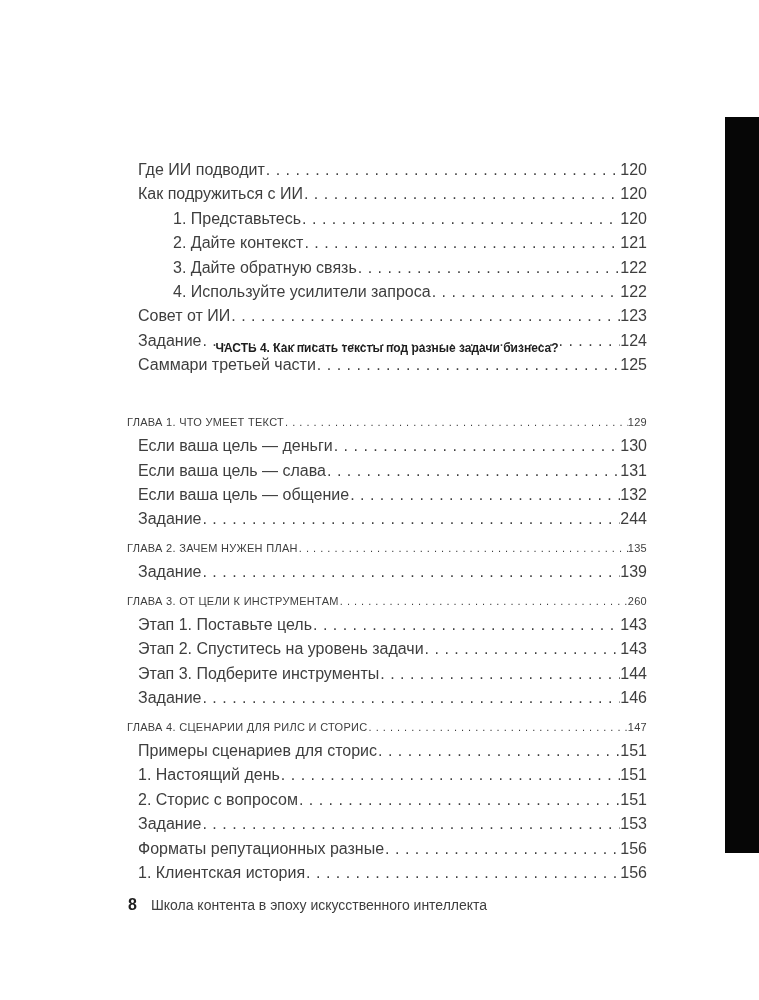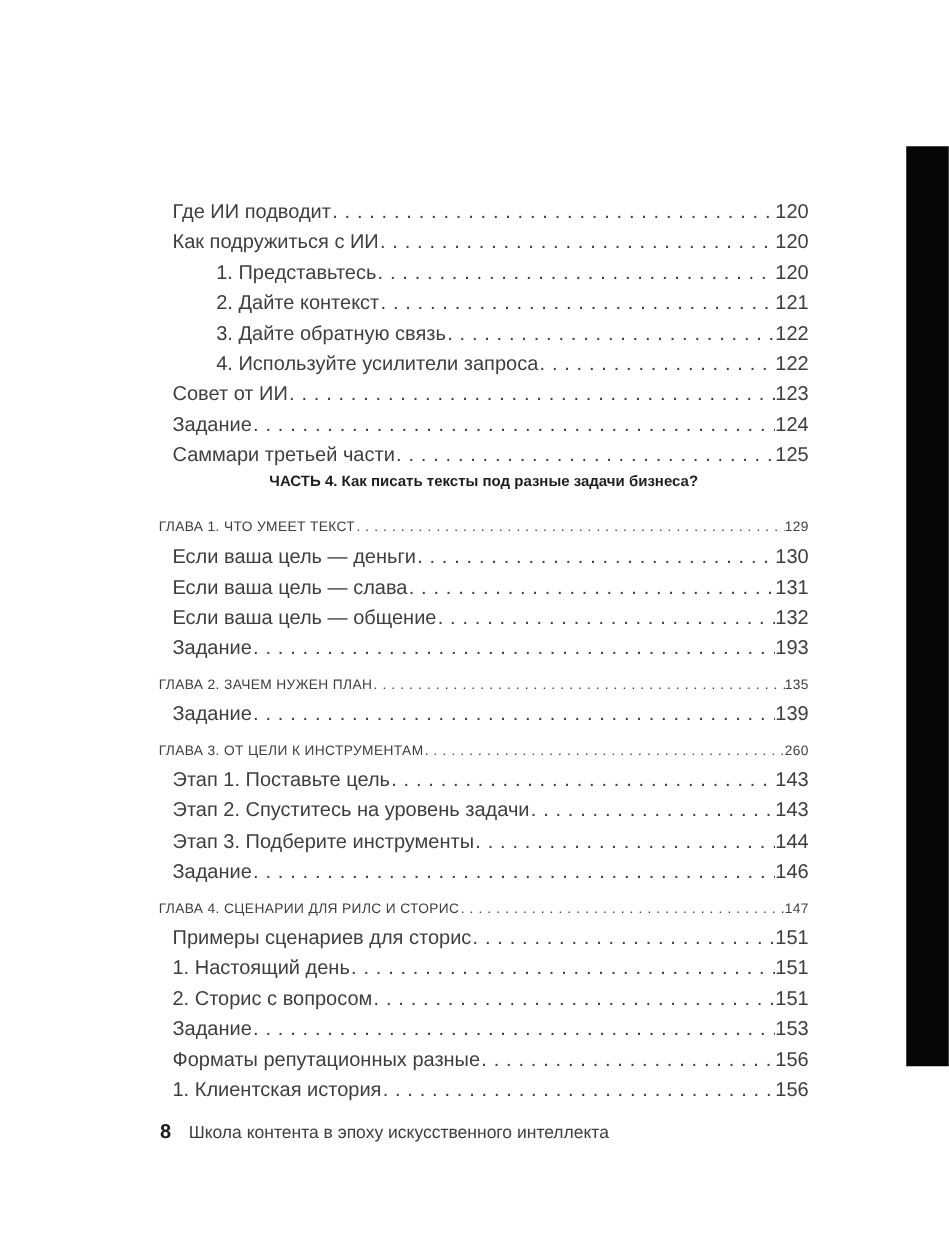--- a/index.html
+++ b/index.html
@@ -44,21 +44,20 @@
   .toc-row.toc-part {
     margin-top: 4px;
     margin-bottom: 4px;
     font-weight: 700;
     font-size: 12px;
     justify-content: center;
     color: var(--heading-color, #1e1e1e);
   }
   .toc-label {
     flex: 0 0 auto;
-    margin-top: 37px;
   }
   .dots {
     flex: 1 1 auto;
     overflow: hidden;
     padding: 0 2px 0 1px;
     min-width: 0;
   }
   .dots::after {
     content: ". . . . . . . . . . . . . . . . . . . . . . . . . . . . . . . . . . . . . . . . . . . . . . . . . . . . . . . . . . . . . . . . . . . . . . . . . . . . ";
     letter-spacing: 0.5px;
@@ -164,21 +163,21 @@
         <span class="toc-page">131</span>
       </div>
       <div class="toc-row toc-entry level-1">
         <span class="toc-label">Если ваша цель — общение</span>
         <span class="dots"></span>
         <span class="toc-page">132</span>
       </div>
       <div class="toc-row toc-entry level-1">
         <span class="toc-label">Задание</span>
         <span class="dots"></span>
-        <span class="toc-page">193</span>
+        <span class="toc-page">244</span>
       </div>
       <div class="toc-row toc-chapter">
         <span class="toc-label">ГЛАВА 2. ЗАЧЕМ НУЖЕН ПЛАН</span>
         <span class="dots"></span>
         <span class="toc-page">135</span>
       </div>
       <div class="toc-row toc-entry level-1">
         <span class="toc-label">Задание</span>
         <span class="dots"></span>
         <span class="toc-page">139</span>

